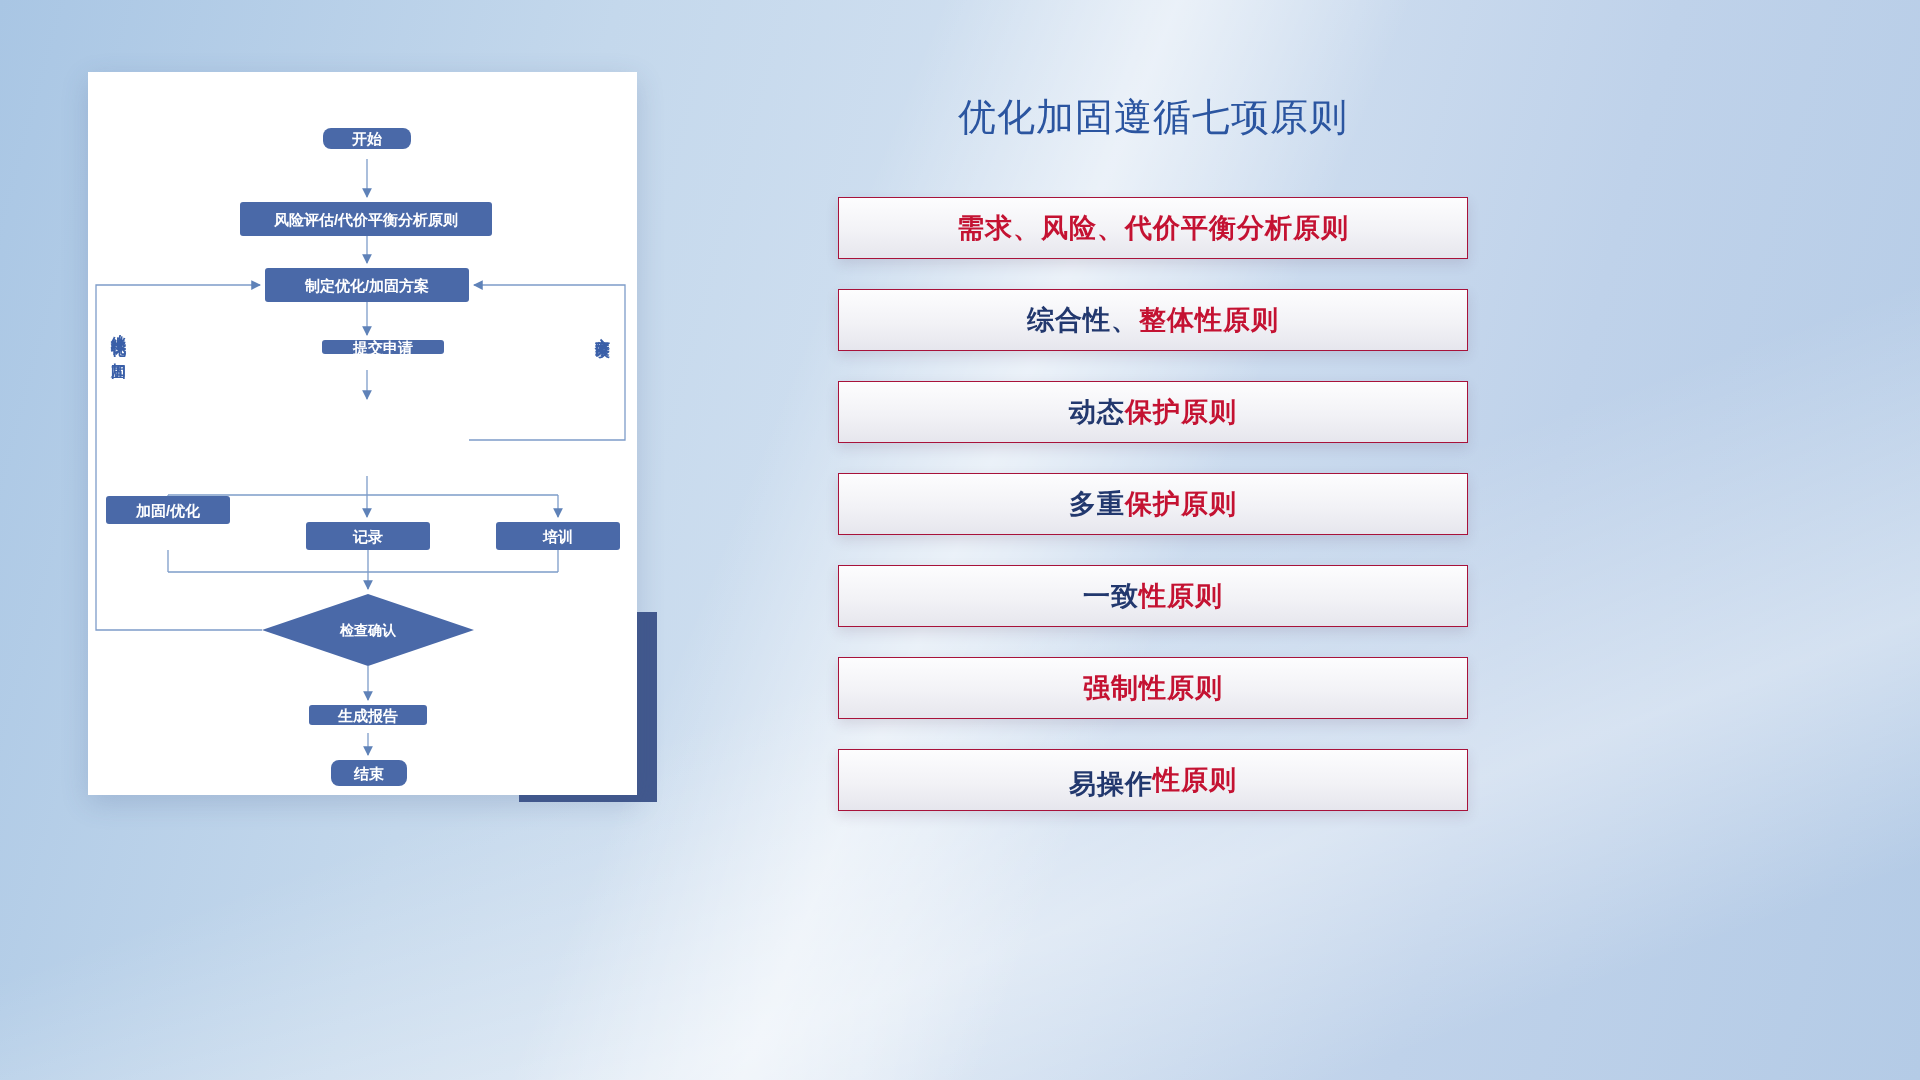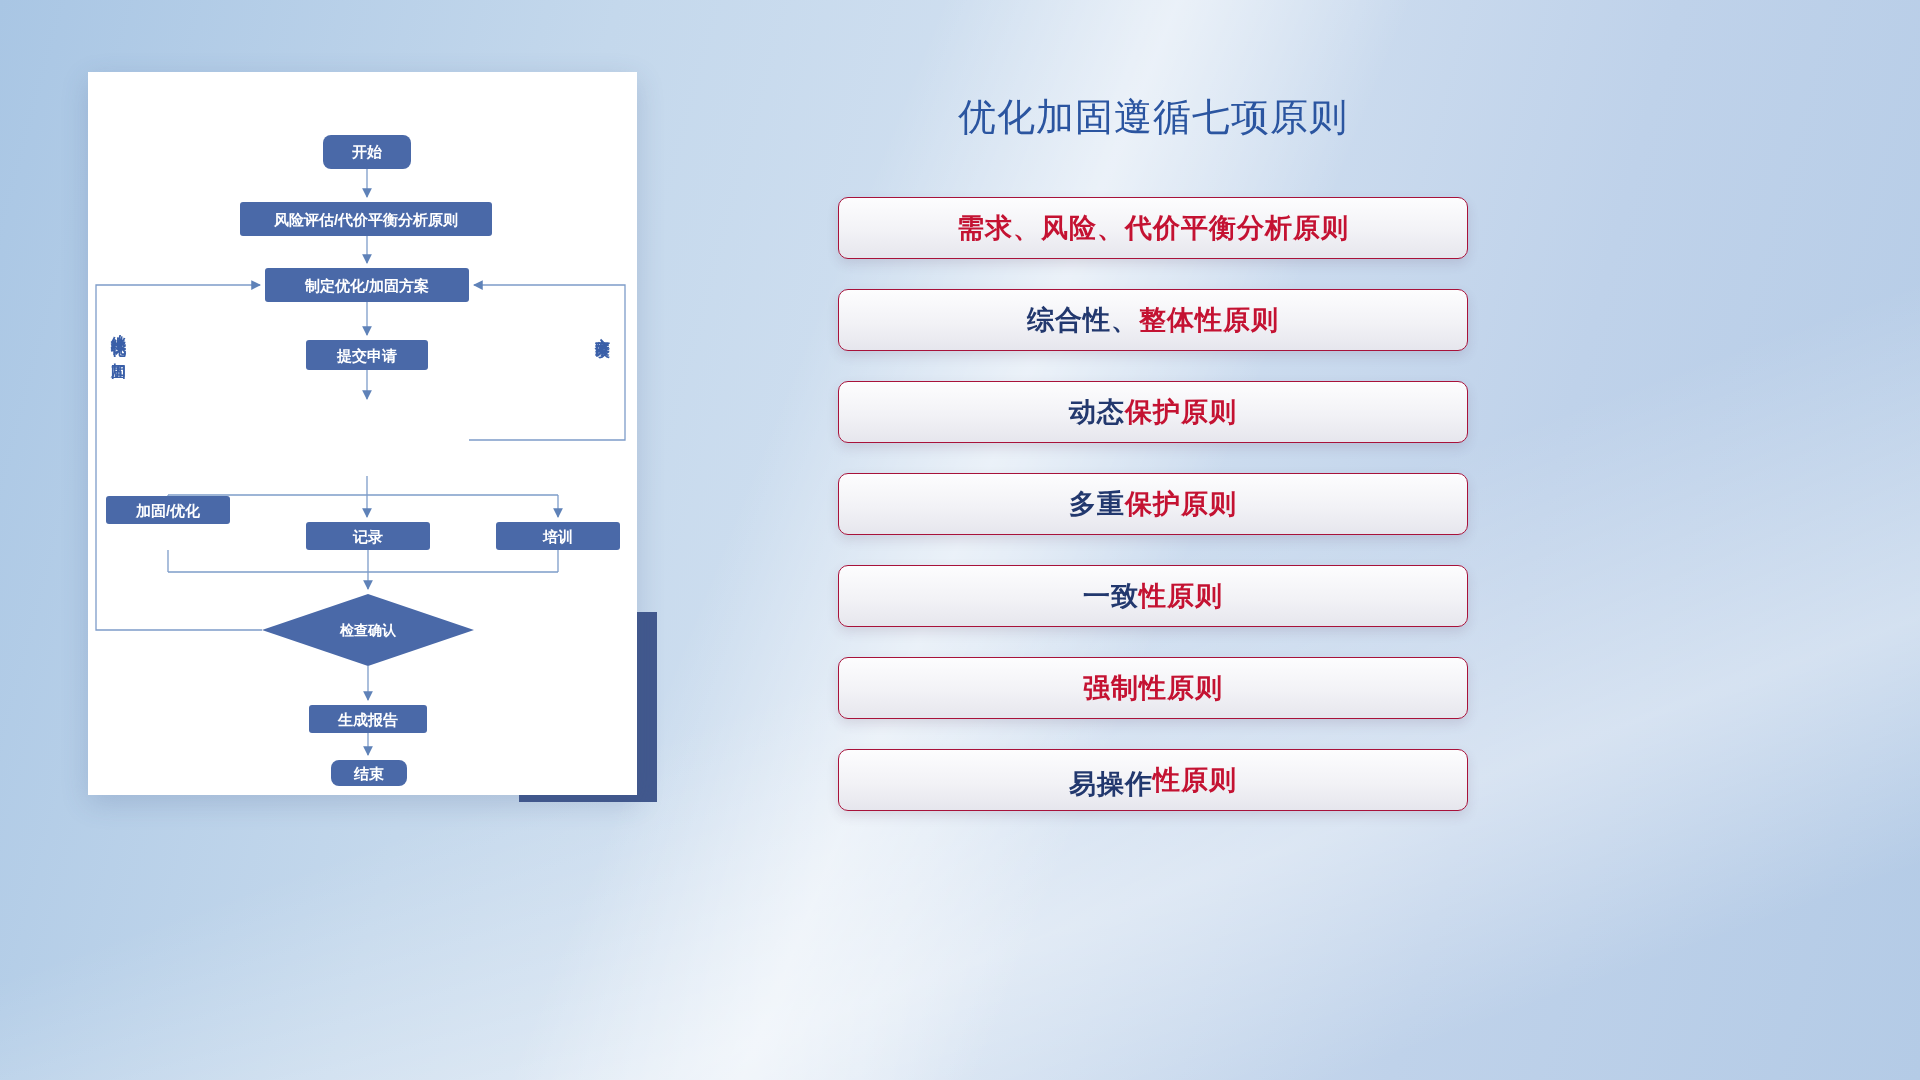--- a/index.html
+++ b/index.html
@@ -46,21 +46,21 @@
   
   .panel-title{
     position:absolute;left:838px;top:92px;width:630px;margin:0;
     text-align:center;font-size:38px;font-weight:normal;color:#2b55a0;
     letter-spacing:1px;
   }
   .principles-list{
     position:absolute;left:838px;top:197px;width:630px;
   }
   .principle-box{
-    height:60px;margin-bottom:30px;border-radius:10px;
+    height:60px;margin-bottom:30px;border-radius:0;
     border:1.5px solid #a8123a;
     background:linear-gradient(180deg,#fdfdfe 0%,#f2f2f6 55%,#e6e6ed 100%);
     box-shadow:0 5px 12px rgba(90,60,90,0.14);
     display:flex;align-items:center;justify-content:center;
     font-size:27px;font-weight:bold;letter-spacing:1px;white-space:nowrap;
   }
 </style>
 </head>
 <body>
 
@@ -94,38 +94,38 @@
         <path d="M280 478 V517" marker-end="url(#arr)"></path>
 
         <path d="M280 594 V628" marker-end="url(#arr)"></path>
         <path d="M280 661 V683" marker-end="url(#arr)"></path>
 
         <path d="M381 368 H537 V213 H386" marker-end="url(#arr)"></path>
         <path d="M174 558 H8 V213 H172" marker-end="url(#arr)"></path>
       </g>
     </svg>
 
-    <div class="flow-node pill" style="left:235px;top:63px;width:88px;height:34px;font-family:Liberation Serif, serif;">开始</div>
+    <div class="flow-node pill" style="left:235px;top:56px;width:88px;height:21px;">开始</div>
 
     <div class="flow-node" style="left:152px;top:130px;width:252px;height:34px;">风险评估/代价平衡分析原则</div>
 
     <div class="flow-node" style="left:177px;top:196px;width:204px;height:34px;">制定优化/加固方案</div>
 
-    <div class="flow-node" style="left:218px;top:268px;width:122px;height:30px;">提交申请</div>
+    <div class="flow-node" style="left:234px;top:268px;width:122px;height:14px;">提交申请</div>
 
 
     <div class="flow-node" style="left:18px;top:424px;width:124px;height:28px;">加固/优化</div>
 
     <div class="flow-node" style="left:218px;top:450px;width:124px;height:28px;">记录</div>
 
     <div class="flow-node" style="left:408px;top:450px;width:124px;height:28px;">培训</div>
 
     <div class="flow-node diamond" style="left:174px;top:522px;width:212px;height:72px;font-size:14px;">检查确认</div>
 
-    <div class="flow-node" style="left:221px;top:633px;width:118px;height:28px;">生成报告</div>
+    <div class="flow-node" style="left:221px;top:633px;width:118px;height:20px;">生成报告</div>
 
     <div class="flow-node pill" style="left:243px;top:688px;width:76px;height:26px;">结束</div>
 
     <div class="flow-side-label" style="left:22px;top:252px;">继续优化/加固</div>
 
     <div class="flow-side-label" style="left:506px;top:253px;">方案修改</div>
   </div>
 
   <h1 class="panel-title">优化加固遵循七项原则</h1>
   <div class="principles-list">

